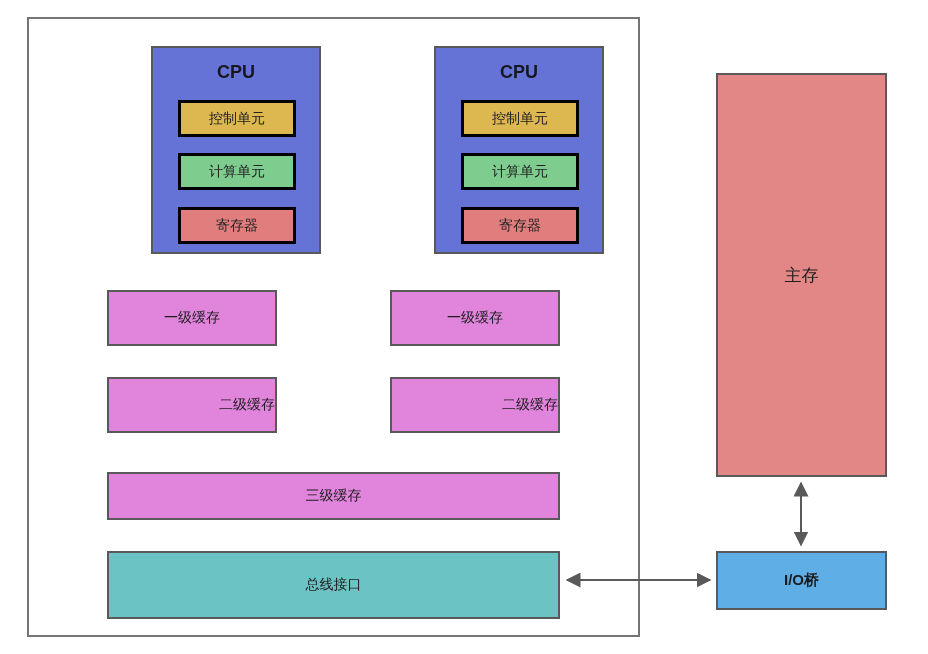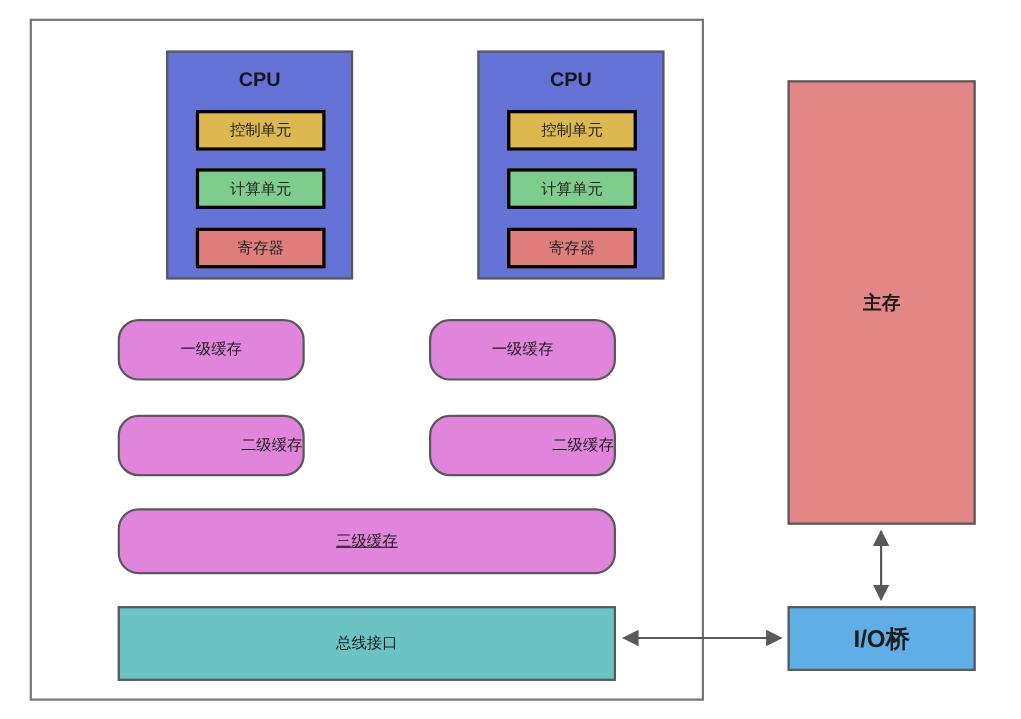--- a/index.html
+++ b/index.html
@@ -54,42 +54,41 @@
     font-size: 14px;
     color: #222222;
     box-sizing: border-box;
   }
   .unit-control  { top: 52px;  background: var(--control-fill, #ddb750); }
   .unit-compute  { top: 105px; background: var(--compute-fill, #7ecd8e); }
   .unit-register { top: 159px; background: var(--register-fill, #e07e7e); }
 
   .cache {
     background: var(--cache-fill, #e084dc);
-    border-radius: 19px;
   }
   .l1-cache, .l2-cache { width: 170px; height: 56px; }
-  .l3-cache { left: 107px; top: 462px; width: 453px; height: 60px; text-decoration: underline; }
+  .l3-cache { left: 107px; top: 472px; width: 453px; height: 48px; }
 
   .bus-interface {
     left: 107px; top: 551px; width: 453px; height: 68px;
     background: var(--bus-fill, #6cc3c3);
   }
 
   .main-memory {
     left: 716px; top: 73px; width: 171px; height: 404px;
     background: var(--memory-fill, #e28686);
-    font-weight: bold;
+    font-weight: normal;
     font-size: 17px;
   }
 
   .io-bridge {
     left: 716px; top: 551px; width: 171px; height: 59px;
     background: var(--io-bridge-fill, #60aee6);
     font-weight: bold;
-    font-size: 22px;
+    font-size: 15px;
   }
 
   .col1 { left: 107px; }
   .col2 { left: 390px; }
   .row-l1 { top: 290px; }
   .row-l2 { top: 377px; justify-content: flex-end; }
 
   #arrow-layer {
     position: absolute;
     left: 0; top: 0;

